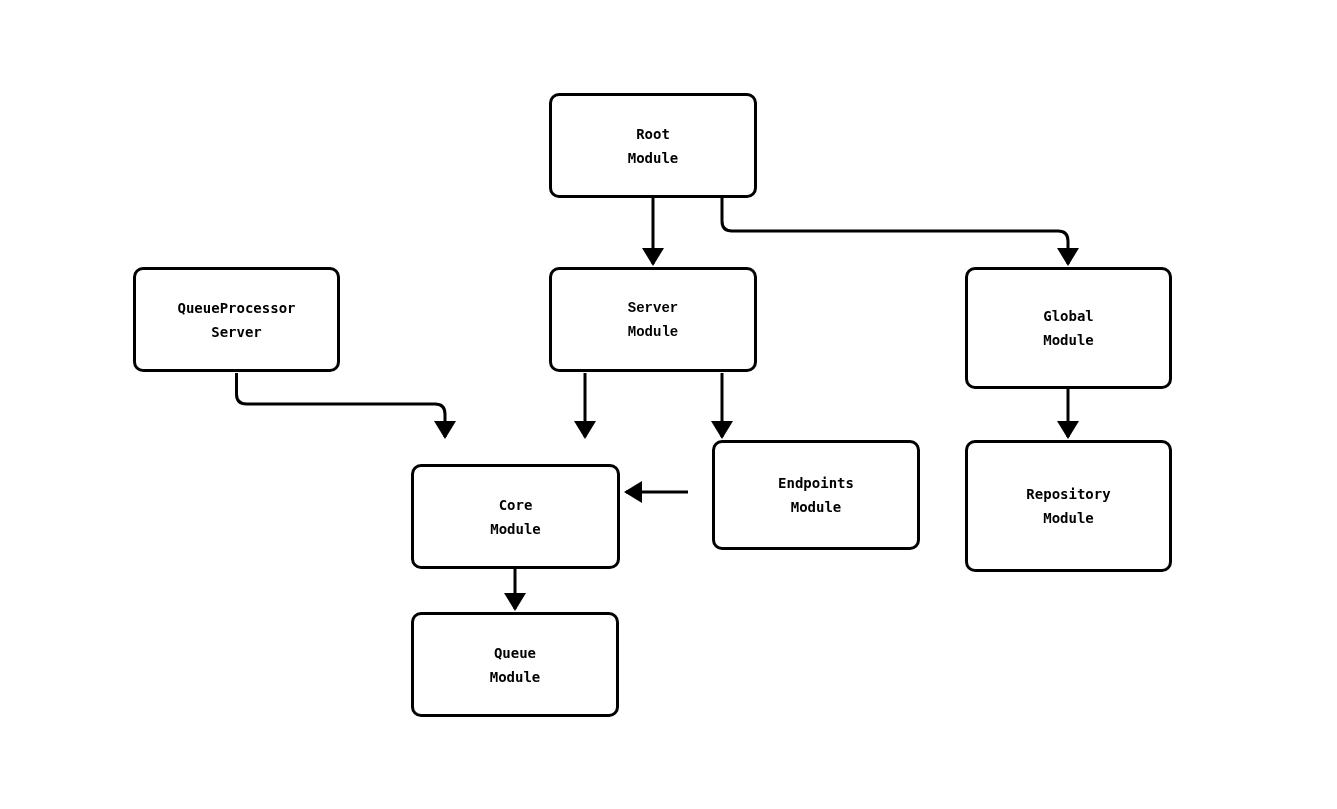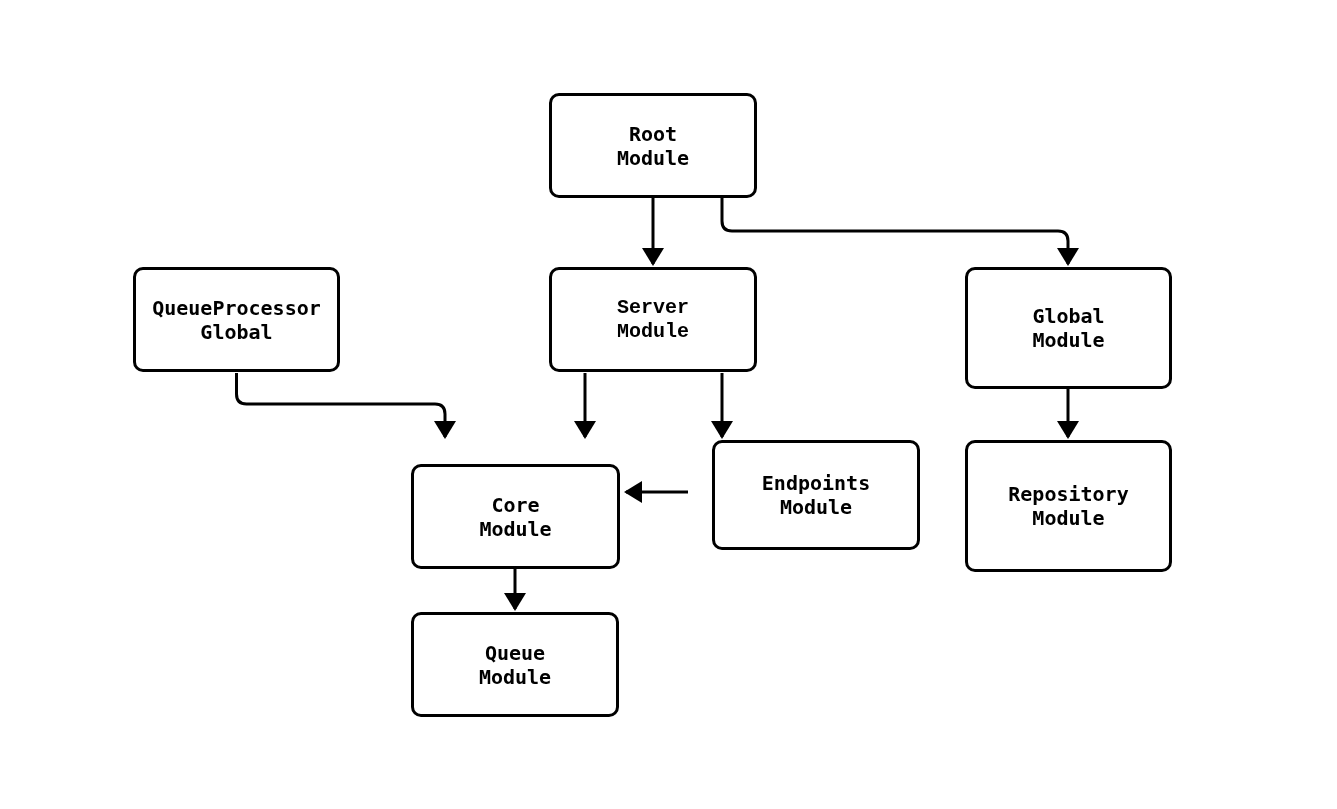--- a/index.html
+++ b/index.html
@@ -31,21 +31,21 @@
     position: absolute;
     box-sizing: border-box;
     border: 3px solid #000000;
     border-radius: 10px;
     background: #ffffff;
     display: flex;
     align-items: center;
     justify-content: center;
   }
   .node .label {
-    font-size: 20px;
+    font-size: 14px;
     font-weight: bold;
     line-height: 24px;
     color: #000000;
     text-align: center;
     white-space: pre-line;
   }
   
   #node-root          { left: 549px; top:  93px; width: 208px; height: 105px; }
   #node-queueprocessor{ left: 133px; top: 267px; width: 207px; height: 105px; }
   #node-server        { left: 549px; top: 267px; width: 208px; height: 105px; font-family: Liberation Mono, monospace; }
@@ -84,21 +84,21 @@
     <path class="link" d="M515,545 L515,609" marker-end="url(#arrowhead)"></path>
   </svg>
 
   <div class="node" id="node-root">
     <span class="label">Root
 Module</span>
   </div>
 
   <div class="node" id="node-queueprocessor">
     <span class="label">QueueProcessor
-Global</span>
+Server</span>
   </div>
 
   <div class="node" id="node-server">
     <span class="label">Server
 Module</span>
   </div>
 
   <div class="node" id="node-global">
     <span class="label">Global
 Module</span>

